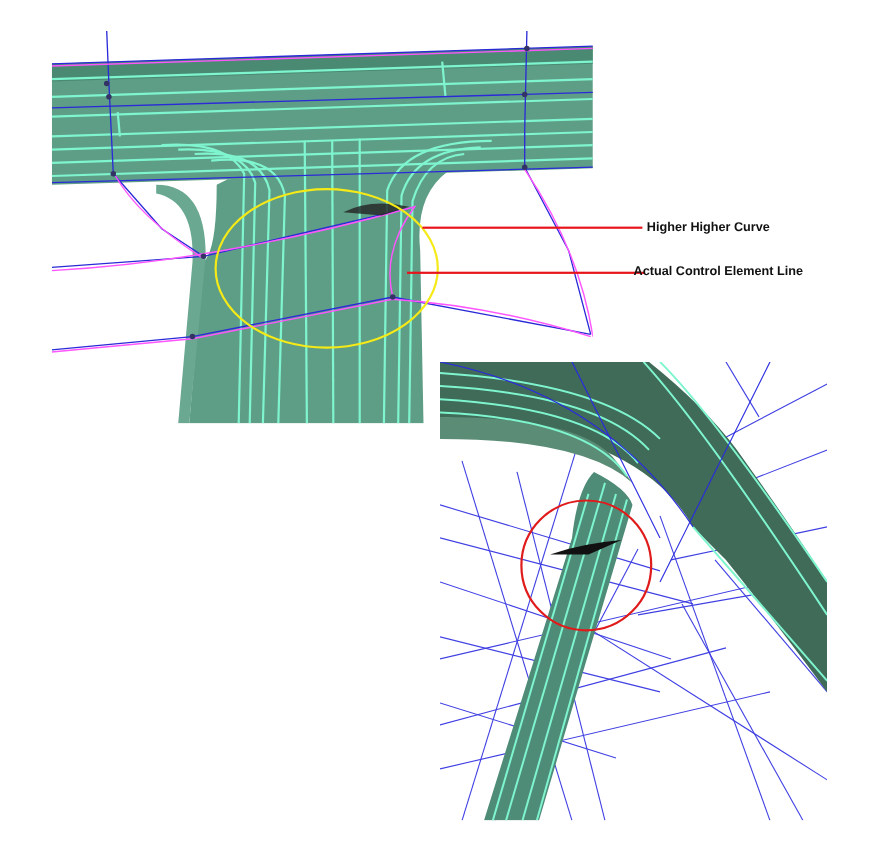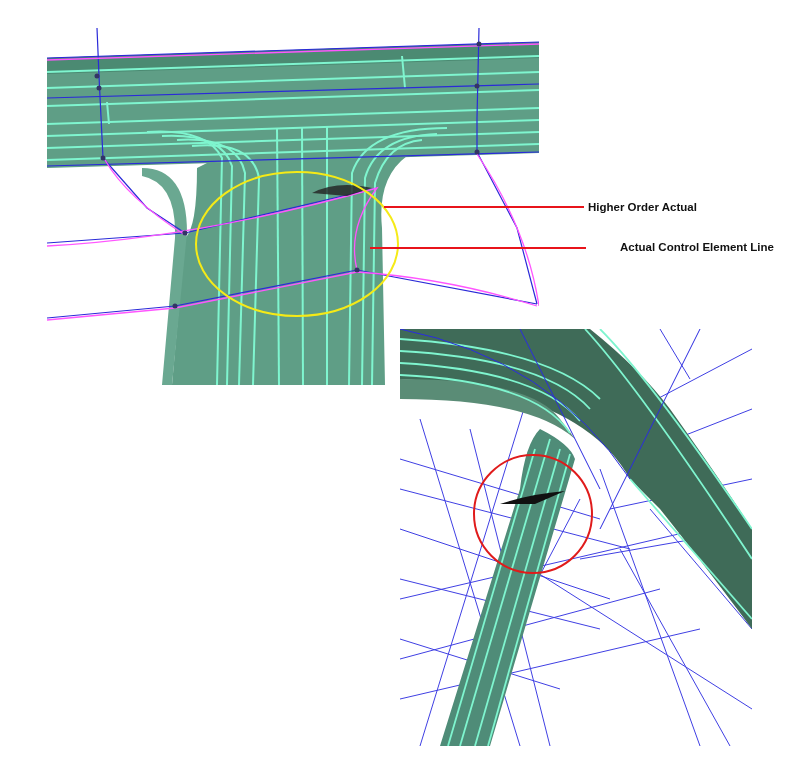--- a/index.html
+++ b/index.html
@@ -3,21 +3,21 @@
 <meta charset="utf-8">
 <style>
   html,body{margin:0;padding:0;background:#ffffff;}
   body{width:800px;height:776px;position:relative;overflow:hidden;font-family:"Liberation Sans",sans-serif;}
   .panel{position:absolute;overflow:hidden;background:#ffffff;}
   #panel-top{left:47px;top:28px;width:492px;height:357px;}
   #panel-bottom{left:400px;top:329px;width:352px;height:417px;}
   svg{display:block;}
   .label{position:absolute;font-weight:bold;font-size:11.5px;color:#111;line-height:16px;font-family:"Liberation Sans",sans-serif;}
   #label-higher{left:588px;top:199px;}
-  #label-actual{left:620px;top:239px;width:170px;}
+  #label-actual{left:576px;top:239px;width:170px;}
   .leader{position:absolute;height:2px;background:#e8141b;}
   #leader-1{left:384px;top:206px;width:200px;}
   #leader-2{left:370px;top:247px;width:216px;}
 </style>
 </head>
 <body>
 
 <div class="panel" id="panel-top">
   <svg width="492" height="357" viewBox="0 0 492 357">
 
@@ -78,21 +78,21 @@
       <circle cx="138" cy="205" r="2.5"></circle>
         <circle cx="128" cy="278" r="2.5"></circle>
         <circle cx="310" cy="242" r="2.5"></circle>
     </g>
     <path d="M265,165 Q290,152 325,160 L300,168 Z" fill="#222" opacity="0.8"></path>
     <ellipse cx="250" cy="216" rx="101" ry="72" stroke="#f5ea17" stroke-width="2" fill="none"></ellipse>
   </svg>
 </div>
 
 <div class="leader" id="leader-1"></div>
-<div class="label" id="label-higher">Higher Order Actual</div>
+<div class="label" id="label-higher">Higher Higher Curve</div>
 <div class="leader" id="leader-2"></div>
 <div class="label" id="label-actual">Actual Control Element Line</div>
 
 <div class="panel" id="panel-bottom">
   <svg width="352" height="417" viewBox="0 0 352 417">
 
     <g stroke="#2b2be0" stroke-width="1" fill="none" opacity="0.9">
       <path d="M0,130 L200,190"></path>
         <path d="M0,160 L230,220"></path>
         <path d="M0,200 L210,270"></path>

